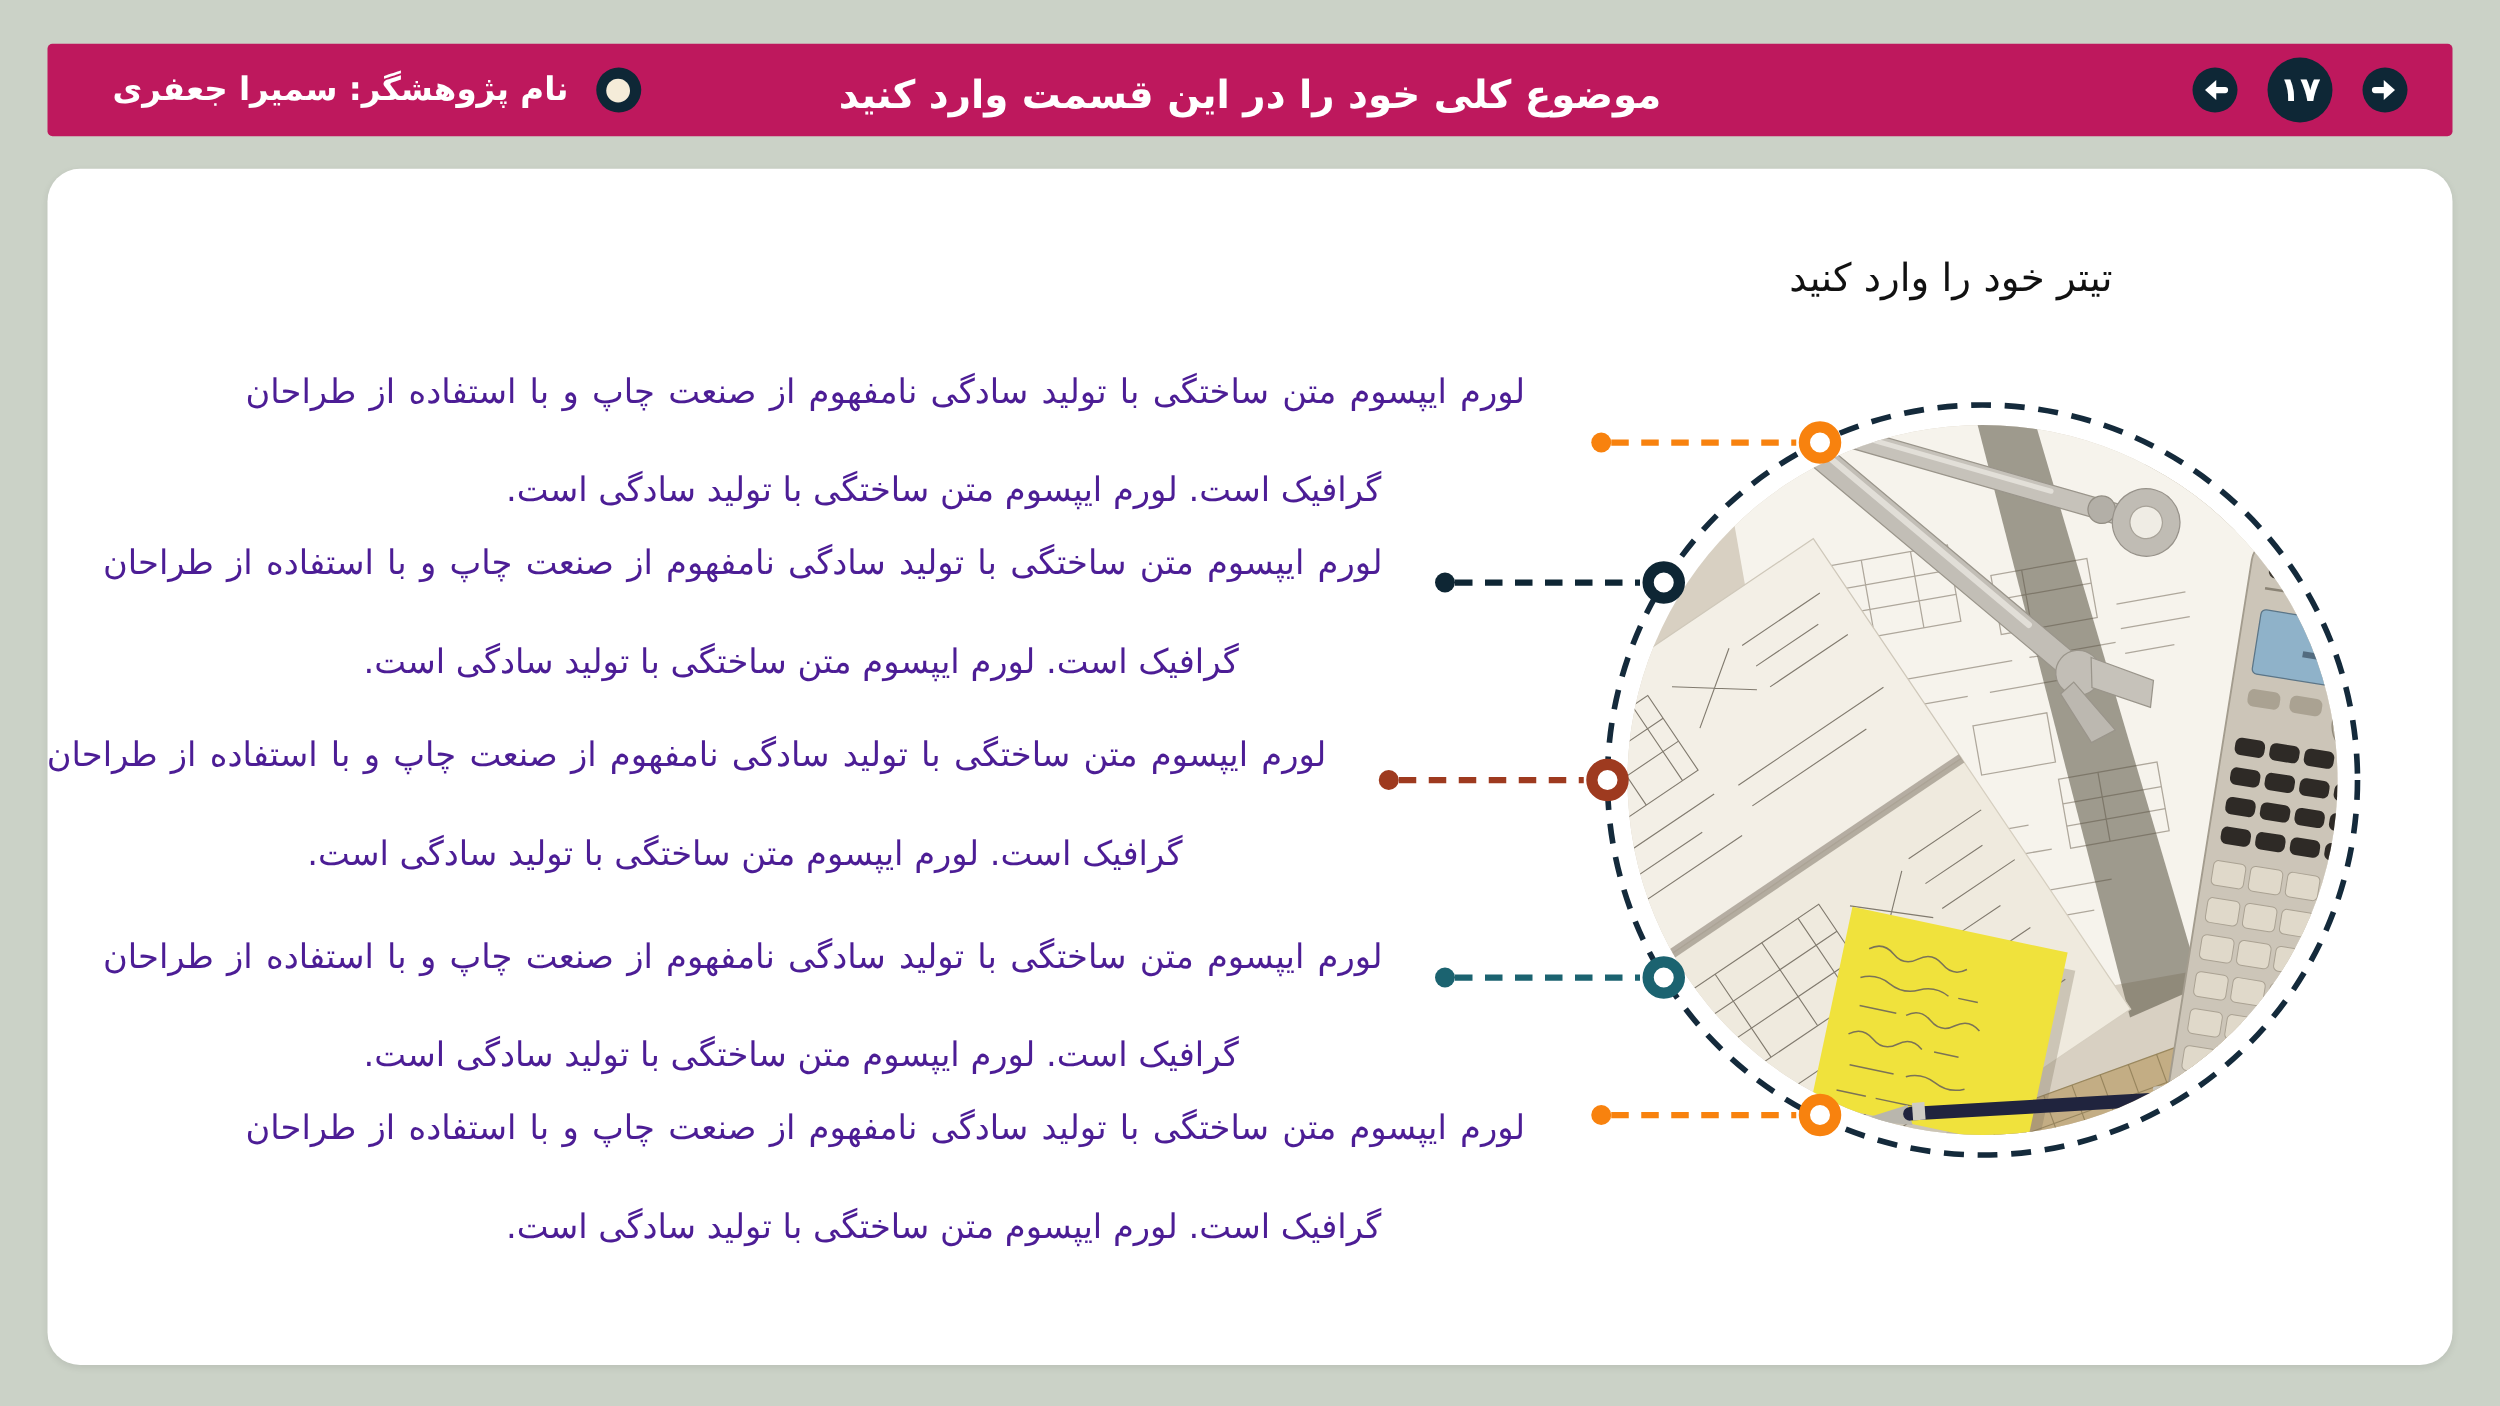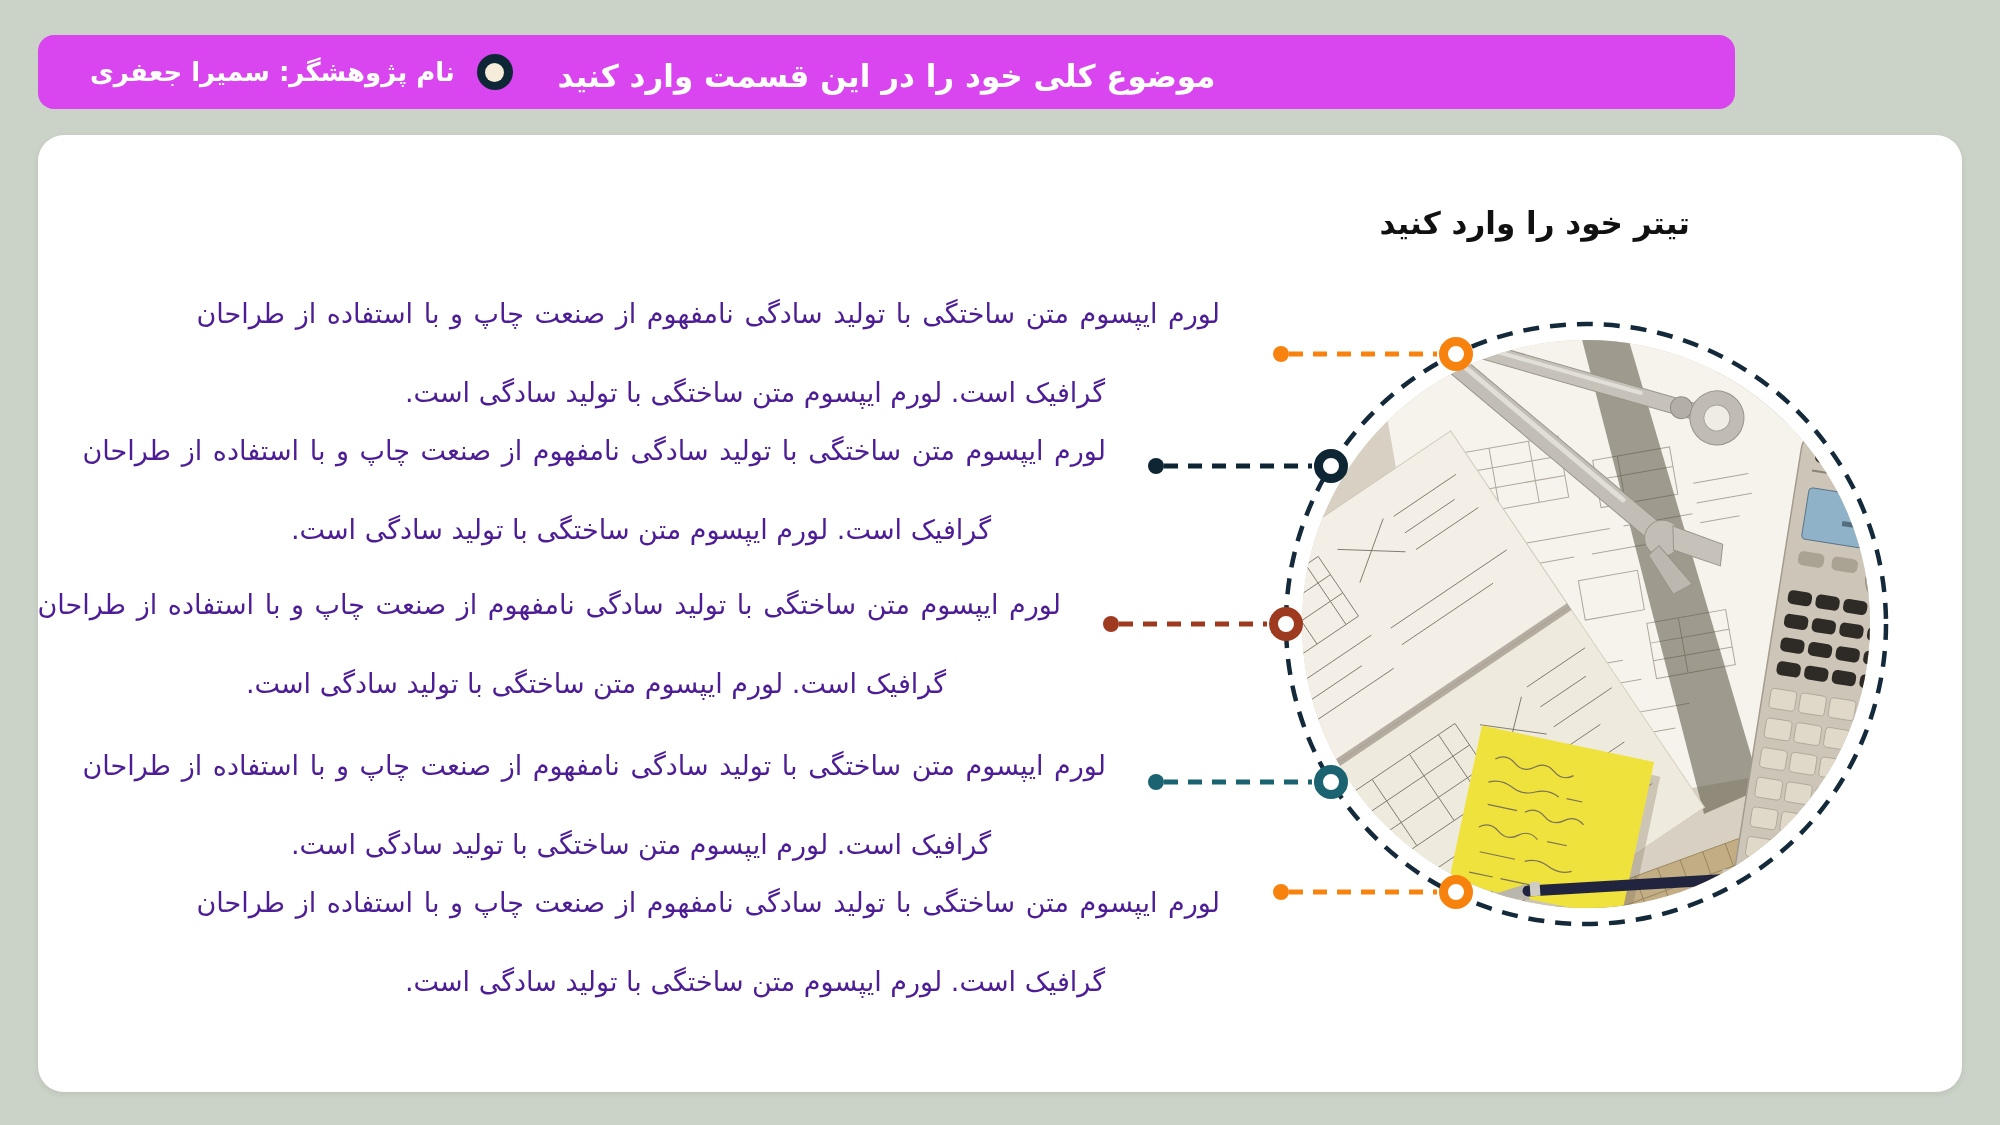--- a/index.html
+++ b/index.html
@@ -3,22 +3,22 @@
 <meta charset="utf-8">
 <style>
   html,body{margin:0;padding:0;}
   body{
     width:2000px;height:1125px;overflow:hidden;position:relative;
     background:#cbd2c7;
     font-family:"DejaVu Sans", sans-serif;
   }
   
   .header{
-    position:absolute;left:38px;top:35px;width:1697px;height:74px;
-    background:#d946ef;border-radius:16px;
+    position:absolute;left:38px;top:35px;width:1924px;height:74px;
+    background:#be185d;border-radius:4px;
   }
   .hdr-left{
     position:absolute;left:52px;top:0;height:74px;
     display:flex;align-items:center;gap:22px;
   }
   .hdr-left .label{
     color:#ffffff;font-size:26px;font-weight:bold;direction:rtl;white-space:nowrap;
   }
   .badge{
     width:36px;height:36px;border-radius:50%;background:#0e2736;
@@ -42,21 +42,21 @@
   .nav-arrow{width:36px;height:36px;}
   .nav-page{width:52px;height:52px;color:#ffffff;font-size:27px;font-weight:bold;}
   
   .card{
     position:absolute;left:38px;top:135px;width:1924px;height:957px;
     background:#ffffff;border-radius:26px;
     box-shadow:0 2px 6px rgba(0,0,0,0.08);
   }
   .content-title{
     position:absolute;right:310px;top:205px;
-    color:#111111;font-size:31px;font-weight:bold;direction:rtl;white-space:nowrap;text-align:right;
+    color:#111111;font-size:31px;font-weight:normal;direction:rtl;white-space:nowrap;text-align:right;
   }
   
   .tblock{
     position:absolute;width:930px;direction:rtl;text-align:center;
     color:#4c1d95;font-size:27px;line-height:47px;
   }
   .tblock .l1{display:block;white-space:nowrap;word-spacing:2px;}
   .tblock .l2{display:block;white-space:nowrap;margin-top:32px;}
   .b1{right:780px;top:290px;}
   .b2{right:894px;top:427px;}
@@ -73,20 +73,35 @@
 
   <div class="hdr-left">
     <span class="label">نام پژوهشگر: سمیرا جعفری</span>
     <span class="badge">
         <span class="inner"></span>
       </span>
   </div>
 
   <div class="hdr-title">موضوع کلی خود را در این قسمت وارد کنید</div>
 
+  <div class="hdr-nav">
+    <button class="nav-circle nav-arrow">
+      <svg width="22" height="22" viewBox="0 0 22 22">
+        <path d="M19 11 H9" stroke="#ffffff" stroke-width="5" stroke-linecap="round" fill="none"></path>
+        <polygon points="12,3 3,11 12,19" fill="#ffffff"></polygon>
+      </svg>
+    </button>
+    <div class="nav-circle nav-page">۱۷</div>
+    <button class="nav-circle nav-arrow">
+      <svg width="22" height="22" viewBox="0 0 22 22">
+        <path d="M3 11 H13" stroke="#ffffff" stroke-width="5" stroke-linecap="round" fill="none"></path>
+        <polygon points="10,3 19,11 10,19" fill="#ffffff"></polygon>
+      </svg>
+    </button>
+  </div>
 </div>
 
 <div class="card"></div>
 
 <div class="content-title">تیتر خود را وارد کنید</div>
 
 <div class="tblock b1">
   <span class="l1">لورم ایپسوم متن ساختگی با تولید سادگی نامفهوم از صنعت چاپ و با استفاده از طراحان</span>
   <span class="l2">گرافیک است. لورم ایپسوم متن ساختگی با تولید سادگی است.</span>
 </div>

